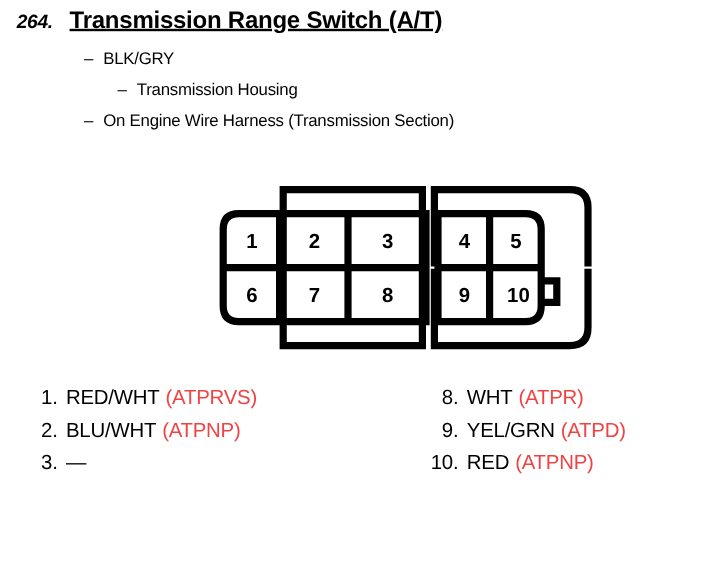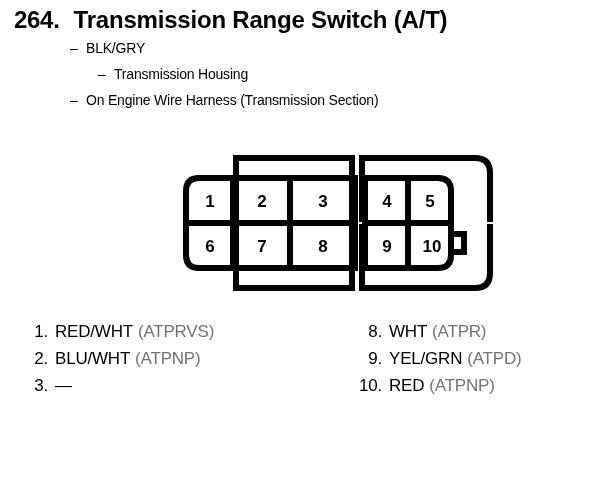--- a/index.html
+++ b/index.html
@@ -24,29 +24,31 @@
     top: 0;
     width: 606px;
   }
   #title-row {
     position: absolute;
     left: 14px;
     top: 6px;
     white-space: nowrap;
   }
   #title-number {
-    font-size: 24px;
+    font-size: 16px;
     font-weight: bold;
     letter-spacing: -0.3px;
+    font-style: italic;
   }
   #title-text {
-    font-size: 24px;
+    font-size: 20px;
     font-weight: bold;
     margin-left: 14px;
     letter-spacing: -0.2px;
+    text-decoration: underline;
   }
   .sub-line {
     position: absolute;
     left: 70px;
     font-size: 14px;
     white-space: nowrap;
     letter-spacing: -0.2px;
   }
   .sub-dash {
     display: inline-block;
@@ -84,21 +86,21 @@
   .pin-num {
     display: inline-block;
     width: 30px;
     text-align: right;
     margin-right: 7px;
   }
   .pin-color {
     color: #000000;
   }
   .pin-signal {
-    color: #737373;
+    color: #ef4444;
     margin-left: 5px;
   }
   .pin-signal:empty { display: none; }
 </style>
 </head>
 <body>
 
 <div id="header">
   <div id="title-row">
     <span id="title-number">264.</span><span id="title-text">Transmission Range Switch (A/T)</span>

